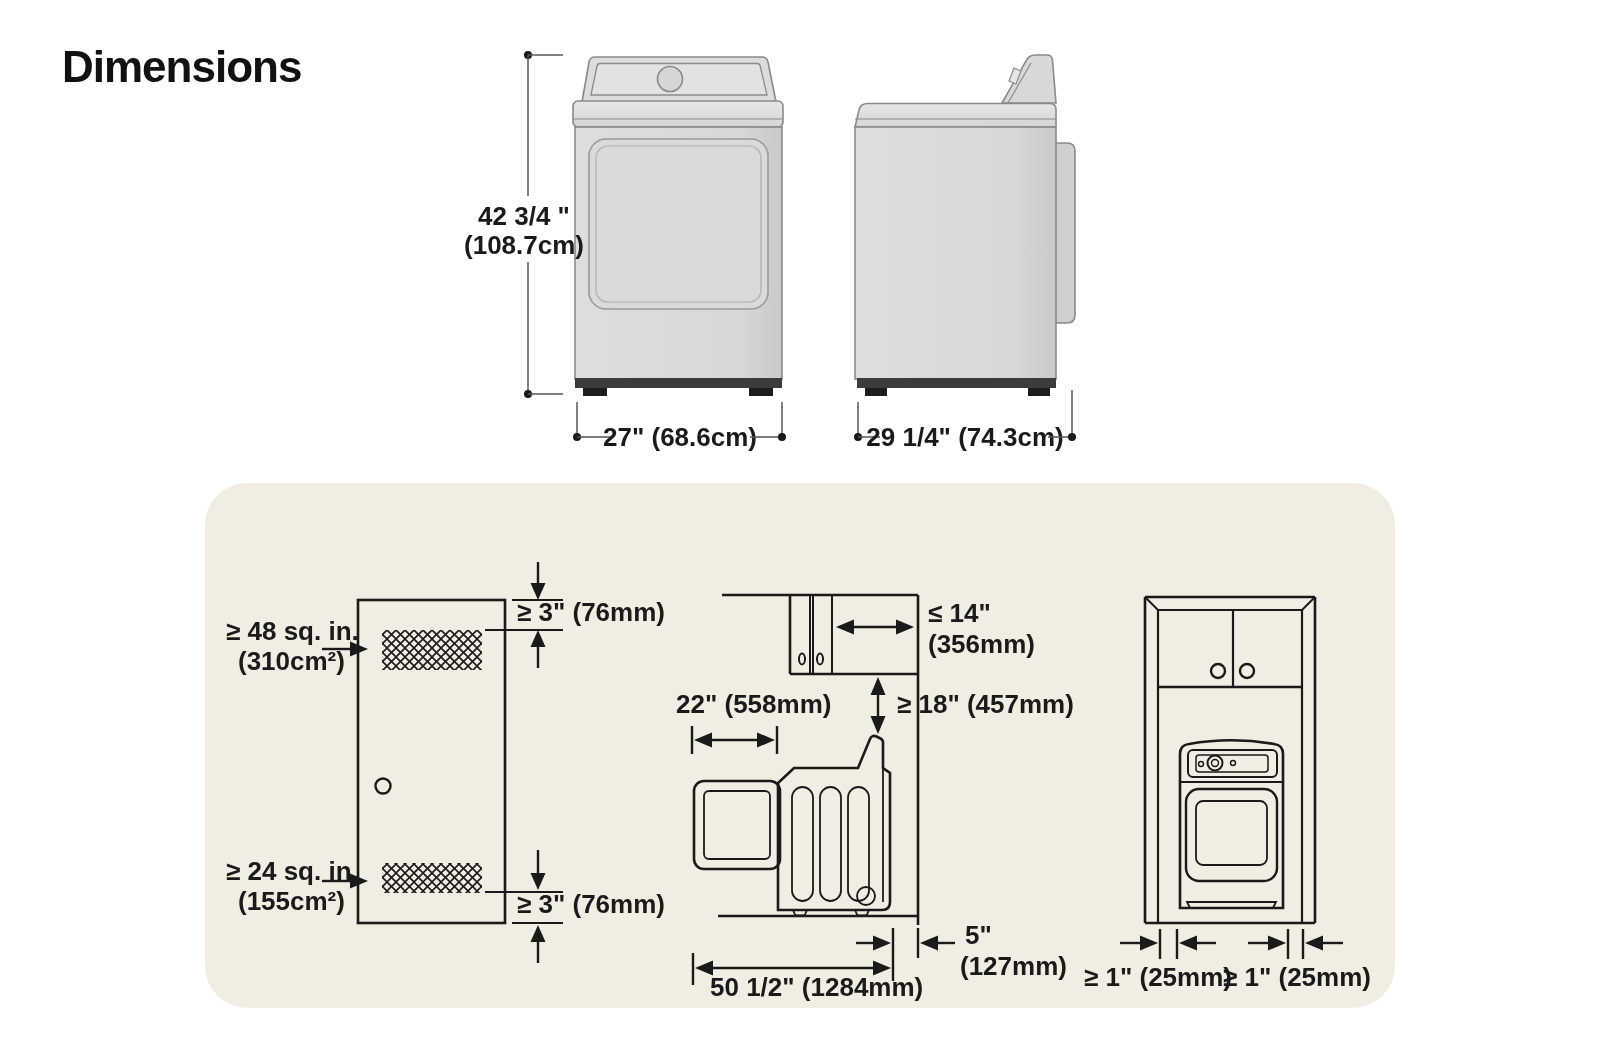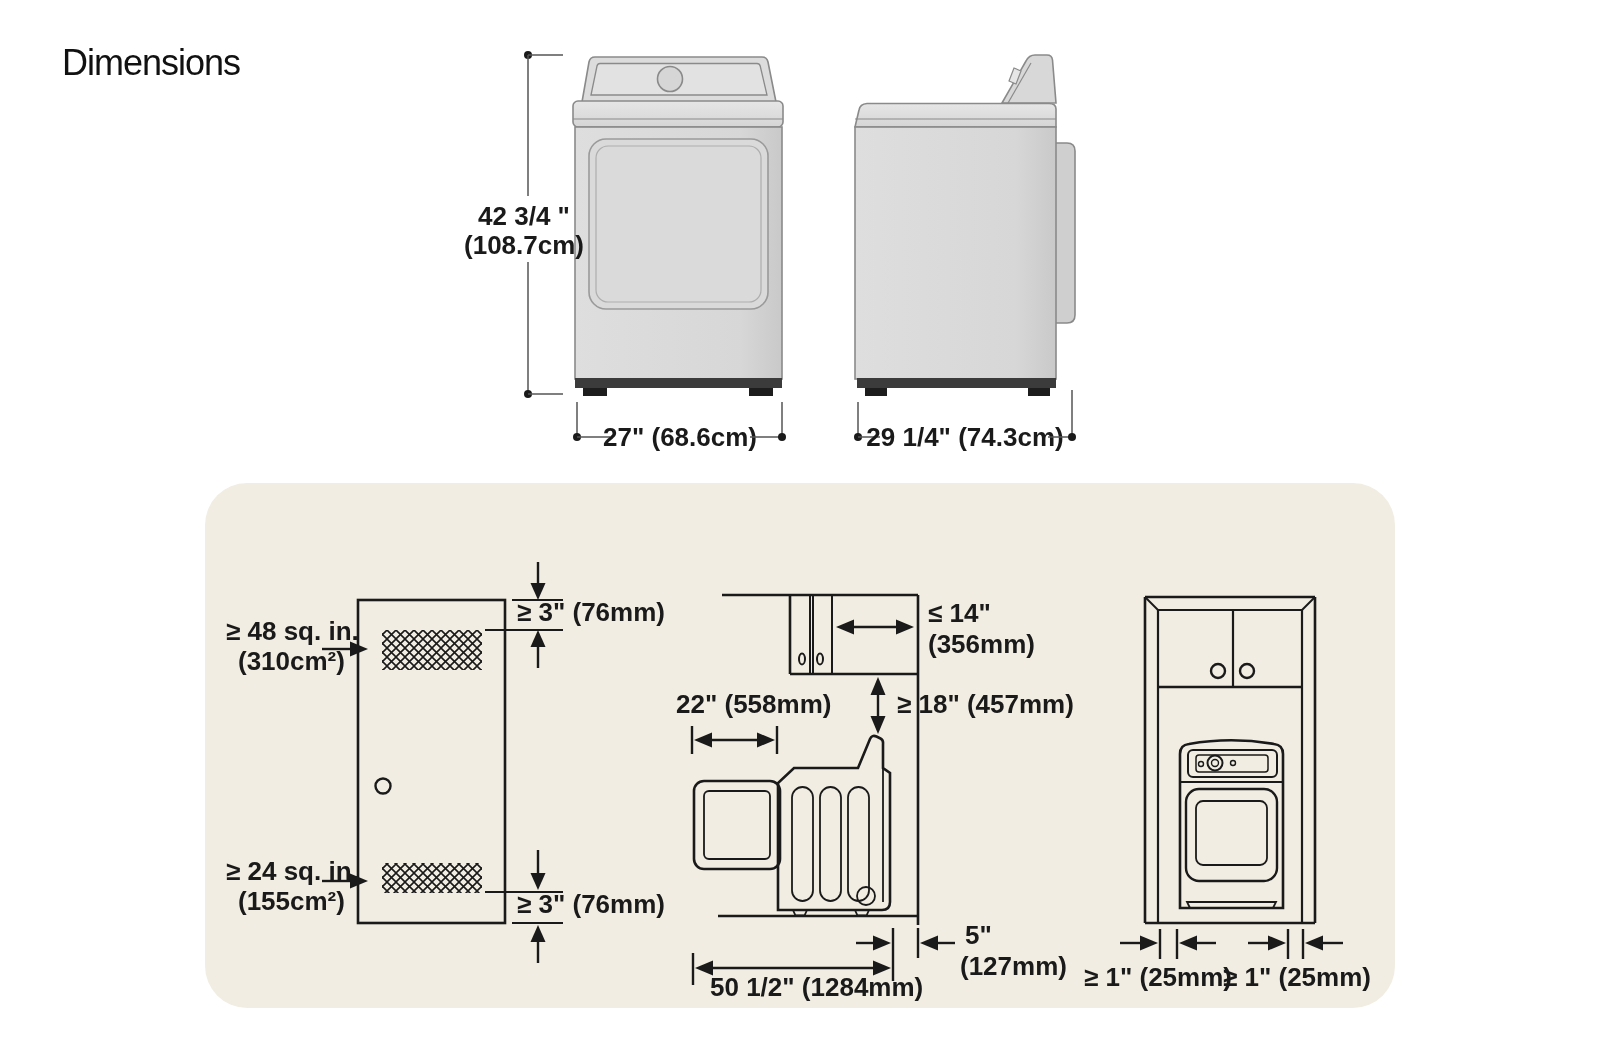--- a/index.html
+++ b/index.html
@@ -1,18 +1,18 @@
 <!DOCTYPE html>
 <html><head>
 <meta charset="utf-8">
 <style>
   html,body{margin:0;padding:0;background:#ffffff;}
   .canvas{position:relative;width:1600px;height:1062px;background:#ffffff;overflow:hidden;
           font-family:"Liberation Sans", sans-serif;color:#1a1a1a;}
-  .page-title{position:absolute;left:62px;top:42px;font-size:36px;font-weight:400;
+  .page-title{position:absolute;left:62px;top:42px;font-size:44px;font-weight:700;
               letter-spacing:-1px;color:#111;}
   .section-title{position:absolute;left:205px;top:514px;width:1190px;text-align:center;
                  font-size:33px;font-weight:700;color:#151515;}
   svg{position:absolute;left:0;top:0;}
   .lbl{font-family:"Liberation Sans", sans-serif;font-size:26px;font-weight:600;fill:#1a1a1a;}
   .ilbl{font-family:"Liberation Sans", sans-serif;font-size:26px;font-weight:600;fill:#1a1a1a;}
 </style>
 </head>
 <body>
 

